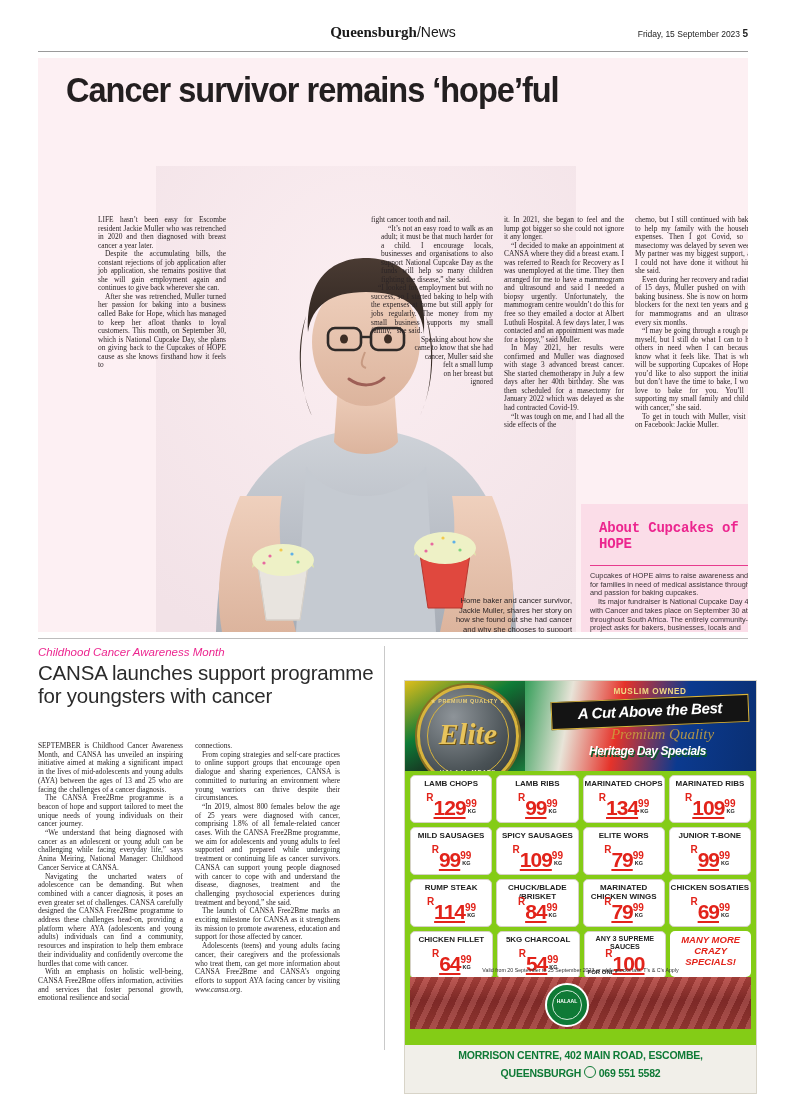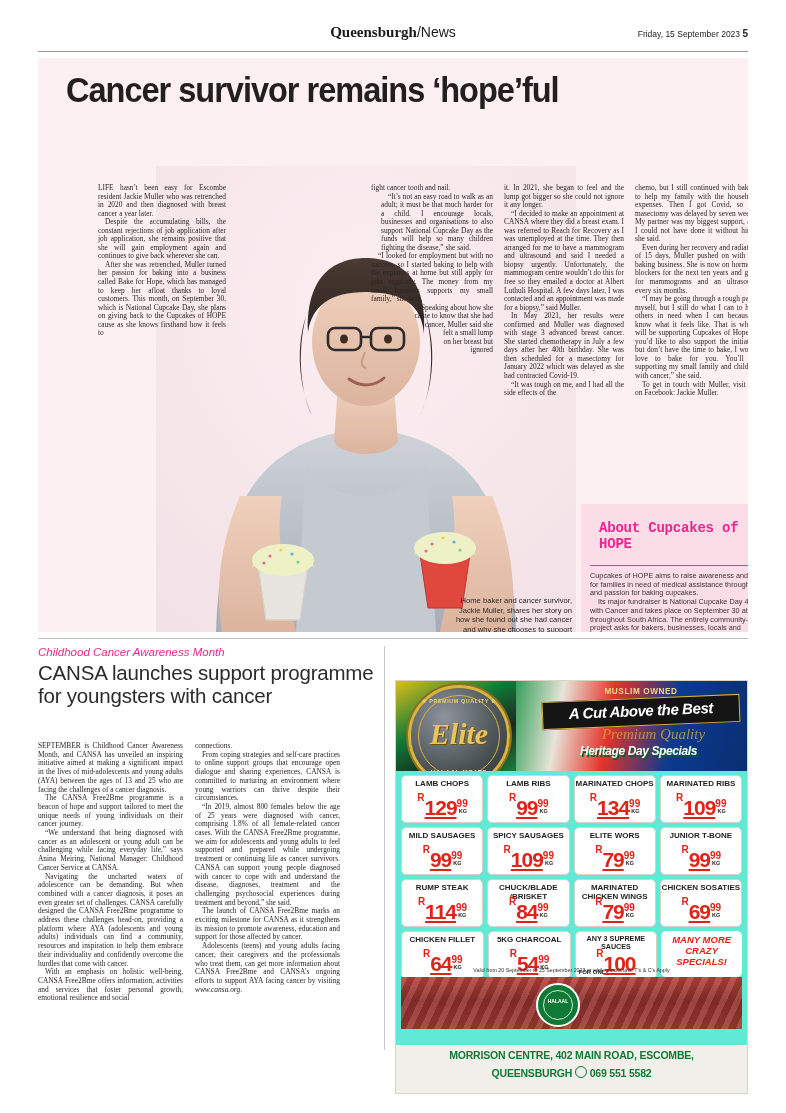--- a/index.html
+++ b/index.html
@@ -25,21 +25,21 @@
     font-size:35px;letter-spacing:-1.1px;color:#231f20;
     transform:scaleX(0.93);transform-origin:left center;white-space:nowrap;
   }
 
   
   .photo{position:absolute;left:118px;top:108px;width:420px;height:466px;overflow:hidden;}
 
   
   .col{position:absolute;font-size:7.4px;line-height:8.55px;color:#2b2426;text-align:justify;}
   .col p{margin:0;text-indent:7px;}
-  .col p.first{text-indent:0;}
+  .col p.first{text-indent:0;margin-top:32px;}
   .c1{left:60px;top:126px;width:128px;}
   .c2{left:333px;top:126px;width:122px;}
   .c3{left:466px;top:126px;width:120px;}
   .c4{left:597px;top:126px;width:123px;}
 
   .c2 .narrow1{width:112px;margin-left:10px;}
   .c2 .narrow2{width:95px;margin-left:27px;text-align:right;}
   .c2 .narrow3{width:62px;margin-left:60px;text-align:right;}
 
   
@@ -82,21 +82,21 @@
   .a2c p{margin:0;text-indent:7px;}
   .a2c p.first{text-indent:0;}
   .a2c i{font-style:italic;}
   .a2c1{left:0;width:145px;}
   .a2c2{left:157px;width:145px;}
 
   .vrule{position:absolute;left:384px;top:646px;width:1px;height:404px;background:#c9c9c9;}
   .hrule{position:absolute;left:38px;top:638px;width:710px;height:1px;background:#bdbdbd;}
 
   
-  .ad{position:absolute;left:395px;top:680px;width:351px;height:412px;background:#5eead4;border:1px solid #d8d4c8;overflow:hidden;}
+  .ad{position:absolute;left:404px;top:680px;width:351px;height:412px;background:#84cc16;border:1px solid #d8d4c8;overflow:hidden;}
   .ad-top{position:absolute;left:0;top:0;width:351px;height:90px;overflow:hidden;
     background:linear-gradient(100deg,#0f7a36 0%,#119040 30%,#e8e4d8 46%,#e5332a 60%,#0b3a8f 78%,#0a2f72 100%);}
   .ad-flag{position:absolute;left:0;top:0;width:120px;height:90px;
     background:linear-gradient(150deg,#f5c518 0%,#0f7a36 40%,#1a1a1a 70%,#0f7a36 100%);opacity:.9;}
   .elite-badge{position:absolute;left:12px;top:4px;width:96px;height:96px;border-radius:50%;
     background:radial-gradient(circle at 35% 30%,#8e9499,#4a5256 60%,#2b3134);
     border:3px solid #d9b43c;box-shadow:0 0 0 2px #8a6e22;}
   .elite-badge .ring{position:absolute;left:7px;top:7px;right:7px;bottom:7px;border-radius:50%;
     border:1px solid #d9b43c;}
   .badge-top{position:absolute;left:0;right:0;top:10px;text-align:center;

